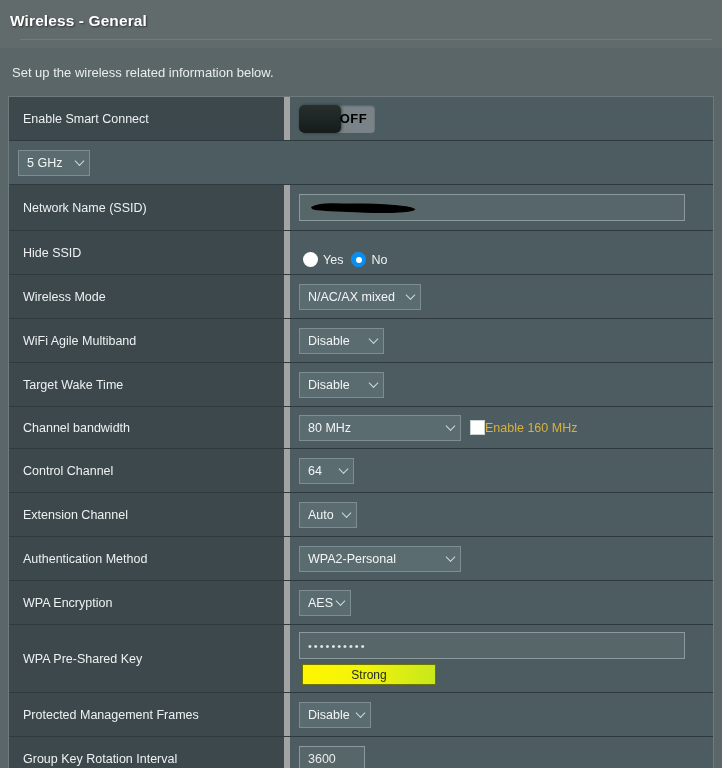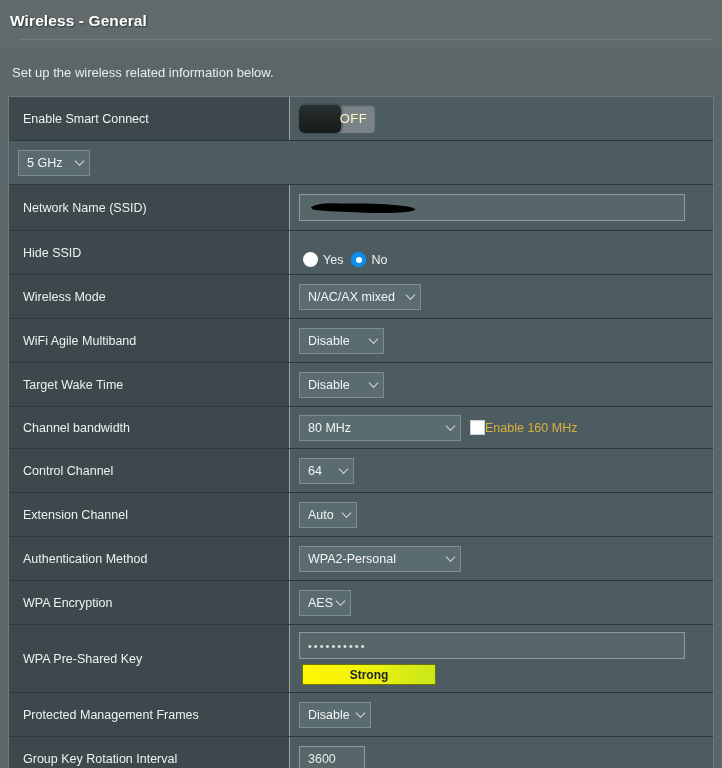--- a/index.html
+++ b/index.html
@@ -62,21 +62,21 @@
   .row:last-child { border-bottom: none; }
   .cell-label {
     width: 281px;
     flex: 0 0 281px;
     background: #3c484c;
     color: #eef1f1;
     font-size: 12.5px;
     display: flex;
     align-items: center;
     padding-left: 14px;
-    border-right: 1px solid #a3a3a3;
+    border-right: 6px solid #a3a3a3;
   }
   .cell-value {
     flex: 1 1 auto;
     background: #4d5c61;
     display: flex;
     align-items: center;
     padding-left: 9px;
     gap: 9px;
   }
   .r-tall { min-height: 44px; }
@@ -151,23 +151,23 @@
   .toggle .knob {
     position: absolute;
     left: 0; top: 0;
     width: 42px; height: 28px;
     background: linear-gradient(180deg,#27302f 0%, #151b1a 100%);
     border-radius: 5px;
     box-shadow: 1px 0 3px rgba(0,0,0,0.45);
   }
   .toggle .state {
     position: relative;
-    color: #fef9c3;
+    color: #000000;
     font-size: 13px;
-    font-weight: normal;
+    font-weight: bold;
     letter-spacing: 0.4px;
   }
 
   
   .radio-group { display: flex; align-items: center; gap: 8px; padding-left: 4px; margin-top: 14px;}
   .radio-item { display: flex; align-items: center; gap: 5px; }
   .radio {
     width: 15px; height: 15px;
     border-radius: 50%;
     background: #ffffff;
@@ -212,21 +212,21 @@
     background: linear-gradient(90deg,#fff600 0%, #f2f30a 45%, #c8e81b 100%);
     border: 1px solid #6d7200;
     display: flex;
     align-items: center;
     justify-content: center;
     margin-left: 3px;
   }
   .strength-text {
     color: #1d2420;
     font-size: 12px;
-    font-weight: bold;
+    font-weight: normal;
   }
 
   
   .redact {
     position: relative;
     width: 118px; height: 15px;
   }
   .redact svg { display: block; }
 </style>
 </head>

